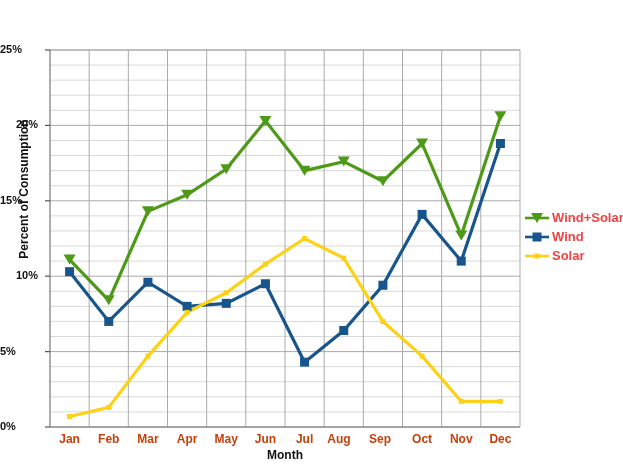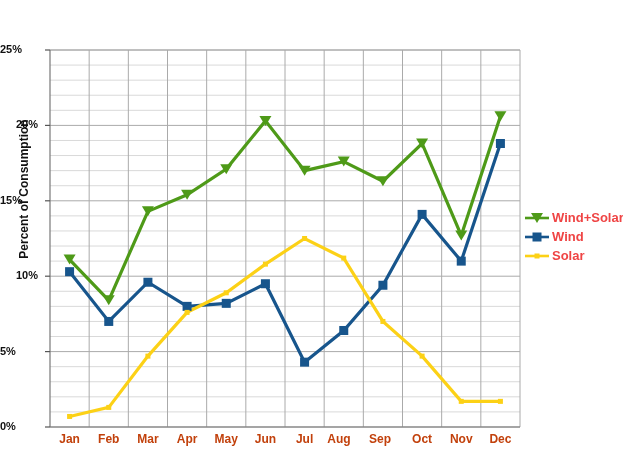--- a/index.html
+++ b/index.html
@@ -94,20 +94,21 @@
     white-space: nowrap;
   }
 </style>
 </head>
 <body>
 
 <div id="chart-root">
 
 
   <div id="ylabel">Percent of Consumption</div>
+  <div id="xlabel">Month</div>
 
   <svg id="plot-svg" width="623" height="467">
     <g id="minor-grid">
         <line x1="50" x2="520" y1="411.92" y2="411.92" stroke="#d9d9d9" stroke-width="1"></line>
         <line x1="50" x2="520" y1="396.84" y2="396.84" stroke="#d9d9d9" stroke-width="1"></line>
         <line x1="50" x2="520" y1="381.76" y2="381.76" stroke="#d9d9d9" stroke-width="1"></line>
         <line x1="50" x2="520" y1="366.68" y2="366.68" stroke="#d9d9d9" stroke-width="1"></line>
         <line x1="50" x2="520" y1="336.52" y2="336.52" stroke="#d9d9d9" stroke-width="1"></line>
         <line x1="50" x2="520" y1="321.44" y2="321.44" stroke="#d9d9d9" stroke-width="1"></line>
         <line x1="50" x2="520" y1="306.36" y2="306.36" stroke="#d9d9d9" stroke-width="1"></line>

